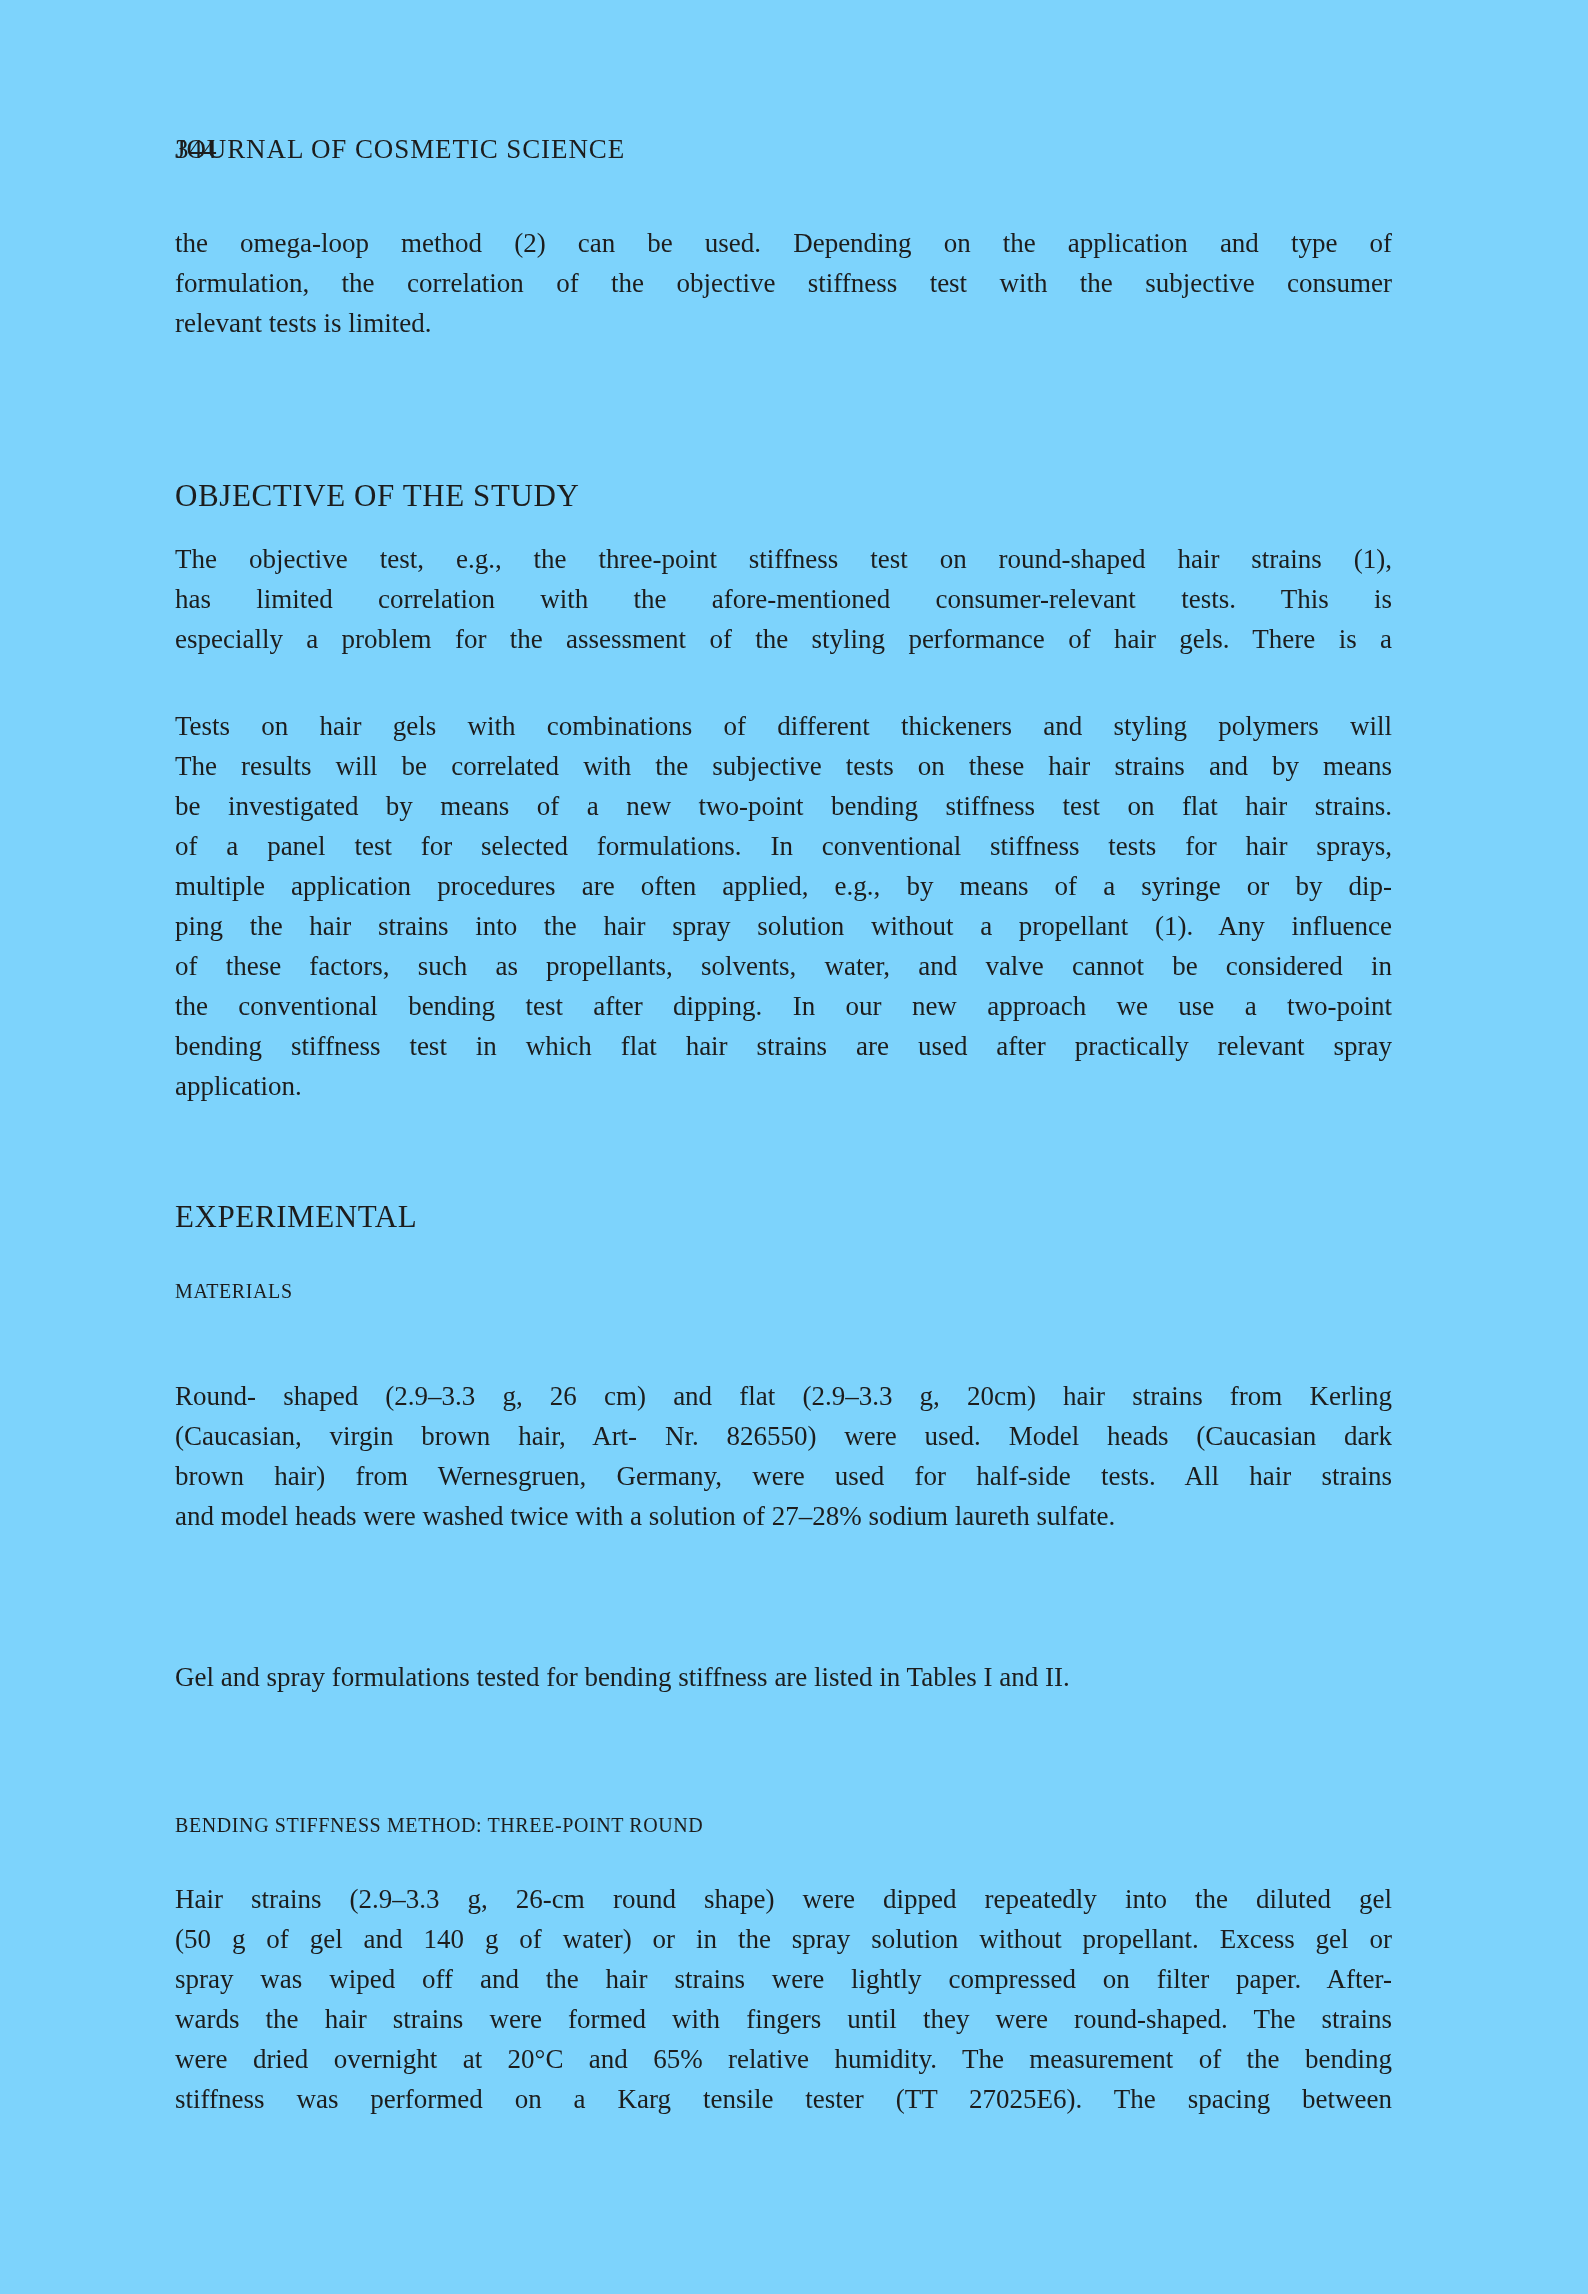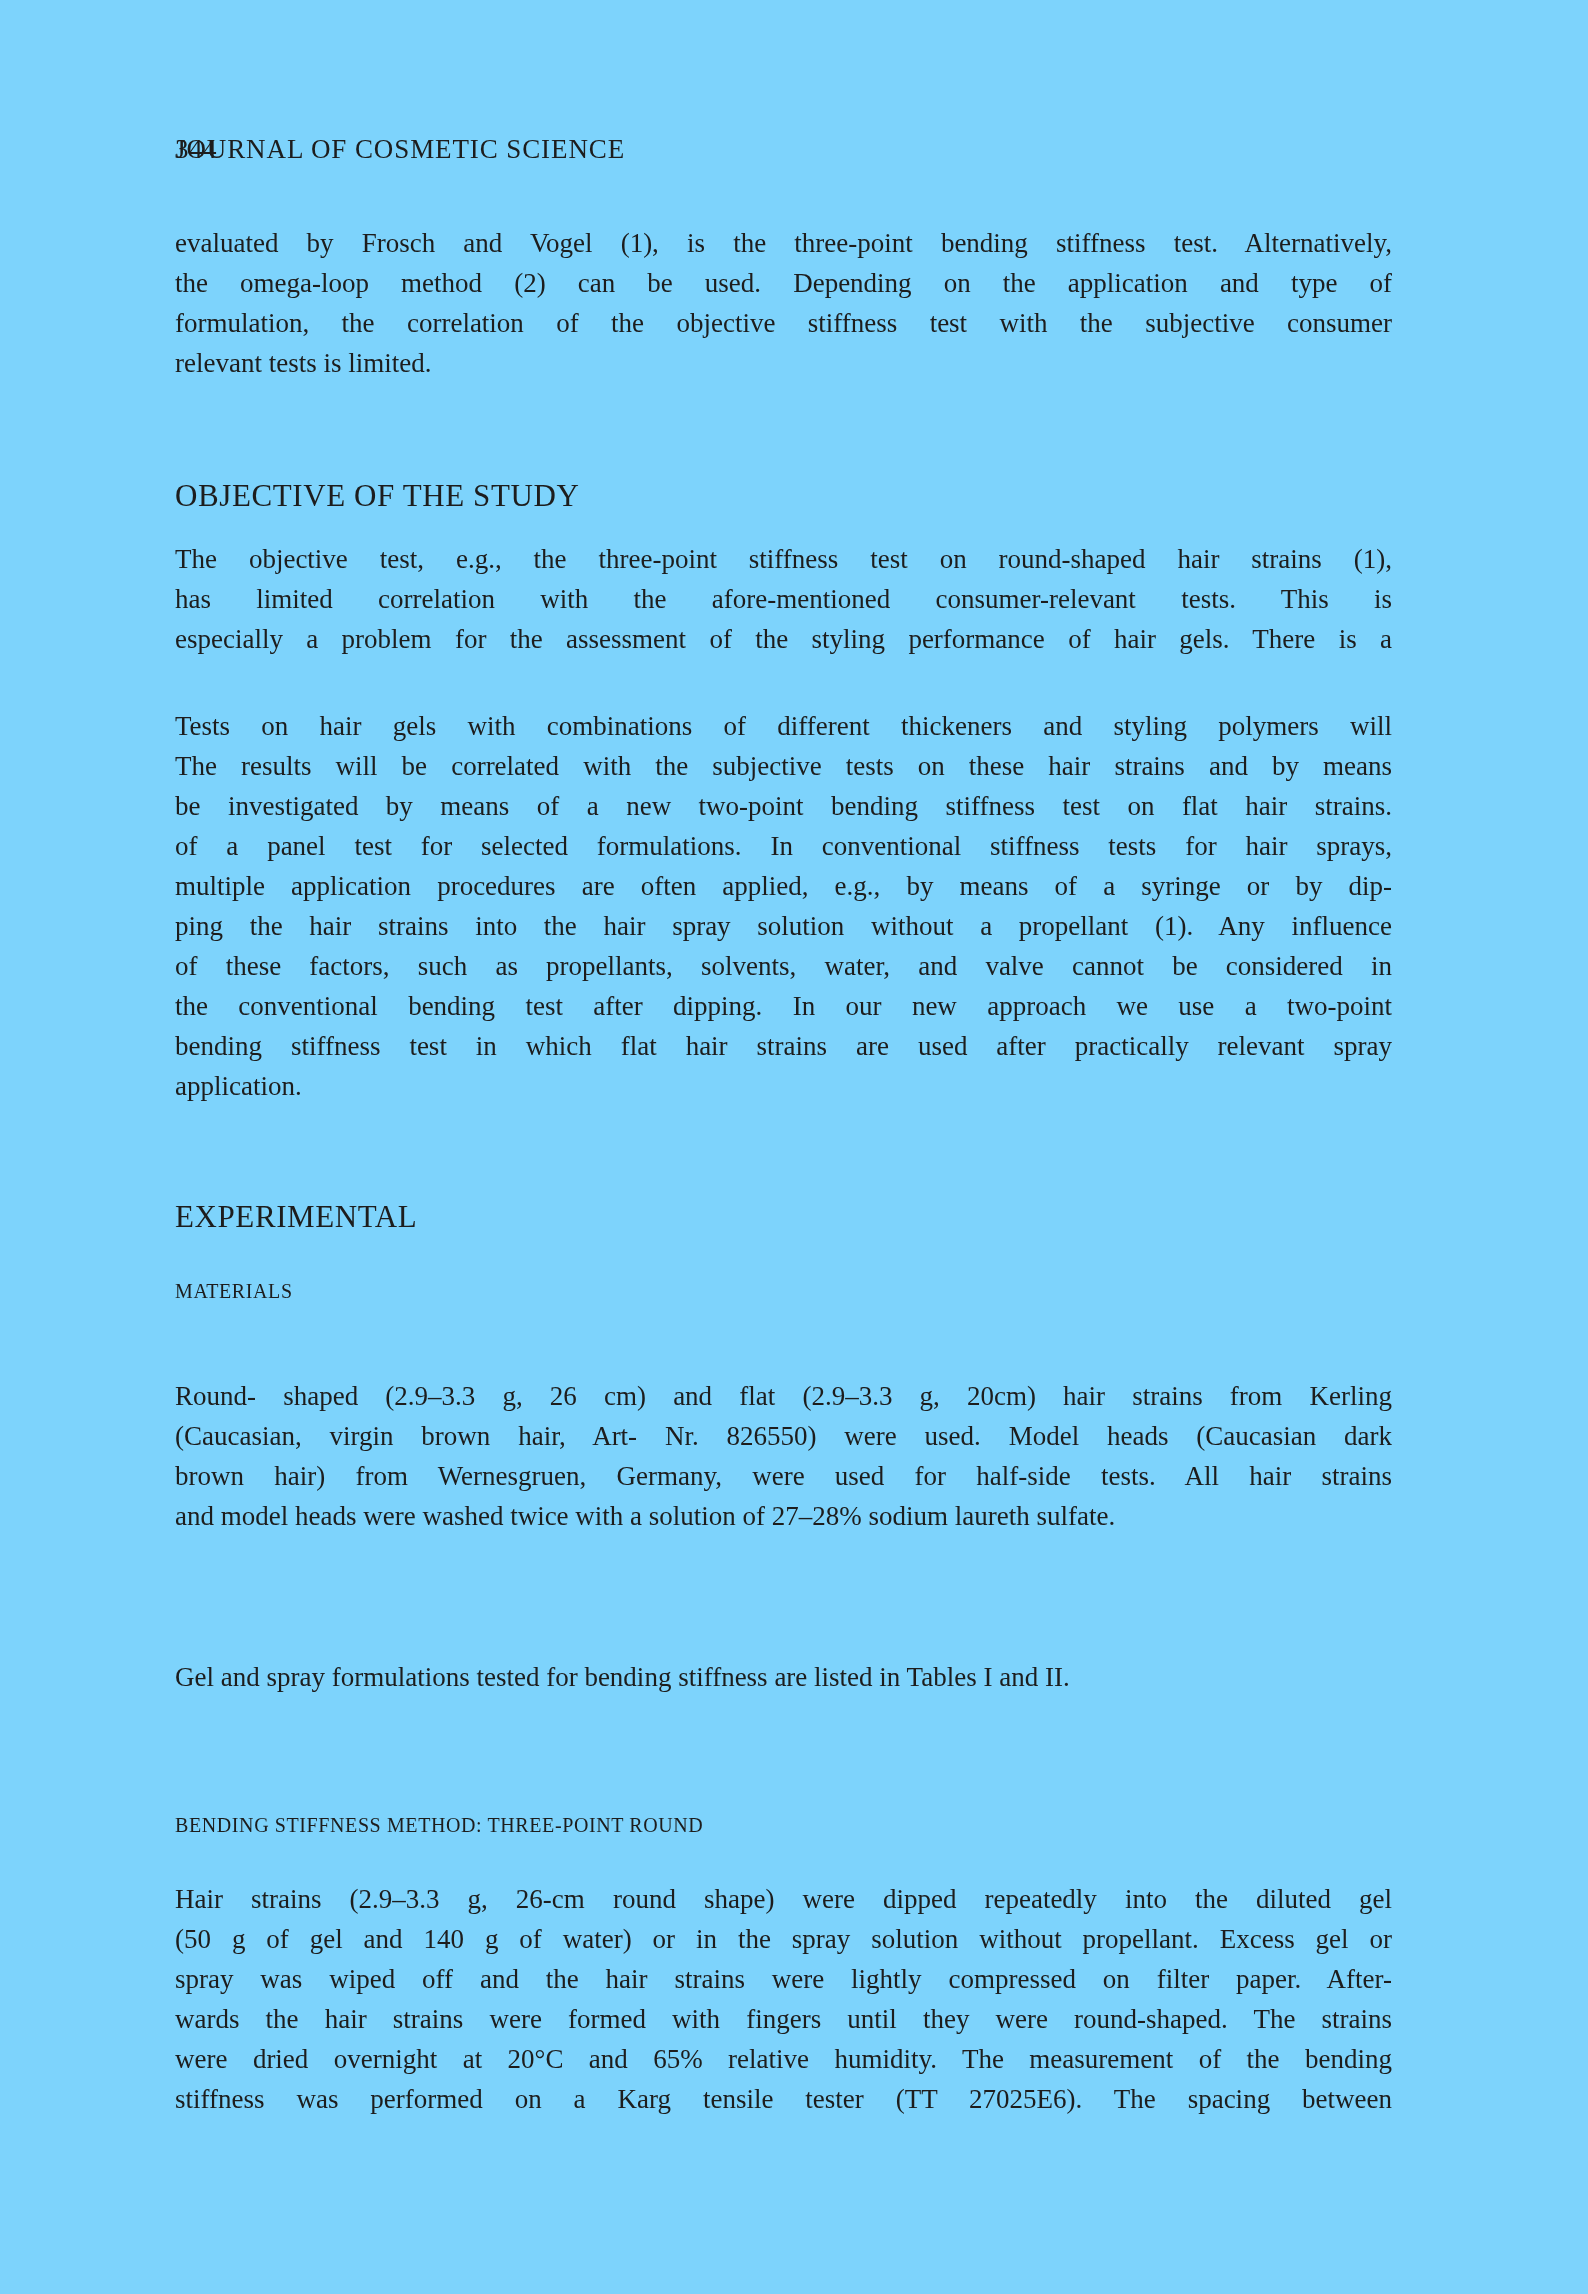--- a/index.html
+++ b/index.html
@@ -52,21 +52,20 @@
 <body>
 
 <div class="page">
 
   <div class="col header-row">
     <span class="page-number">344</span>
     <span class="journal-title">JOURNAL OF COSMETIC SCIENCE</span>
   </div>
 
   <div class="col para" style="top:223px">
-      <div class="ln">evaluated by Frosch and Vogel (1), is the three-point bending stiffness test. Alternatively,</div>
       <div class="ln">the omega-loop method (2) can be used. Depending on the application and type of</div>
       <div class="ln">formulation, the correlation of the objective stiffness test with the subjective consumer</div>
       <div class="ln last">relevant tests is limited.</div>
     </div>
 
   <h2 class="sec-heading" style="top:478px">OBJECTIVE OF THE STUDY</h2>
 
   <div class="col para" style="top:539px">
       <div class="ln">The objective test, e.g., the three-point stiffness test on round-shaped hair strains (1),</div>
       <div class="ln">has limited correlation with the afore-mentioned consumer-relevant tests. This is</div>

